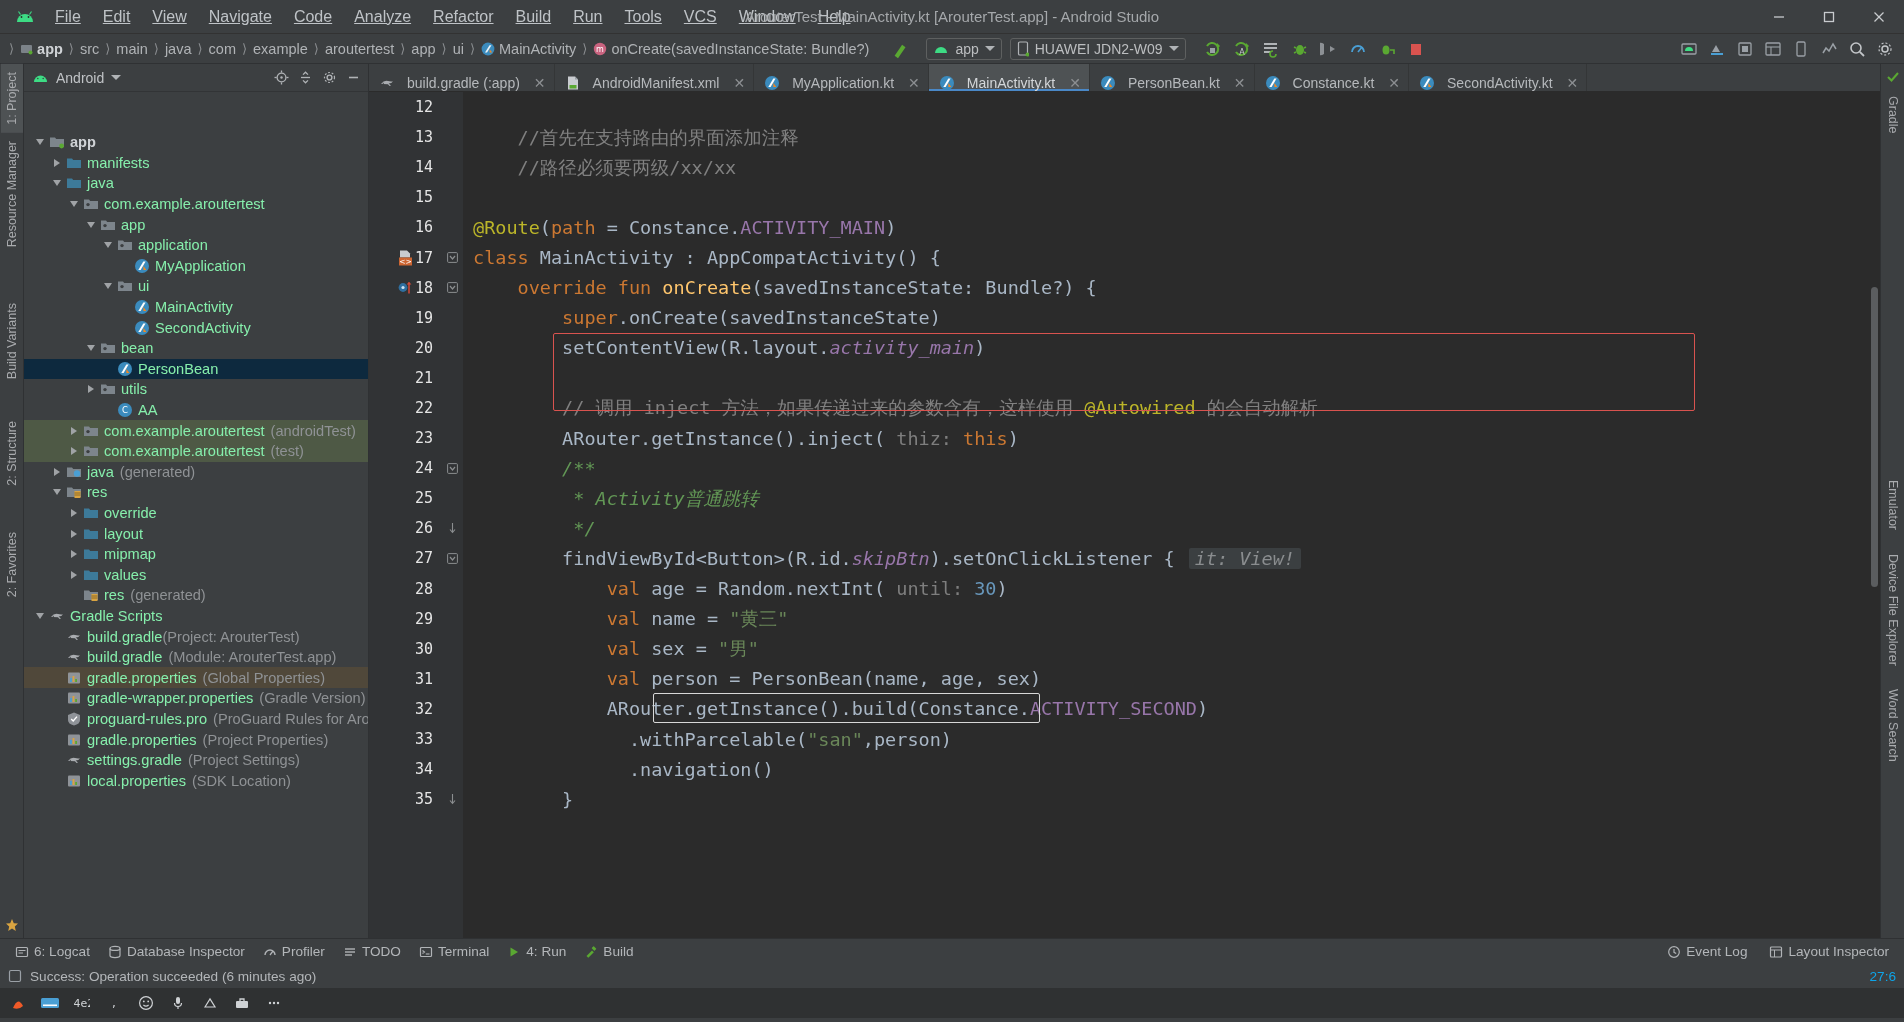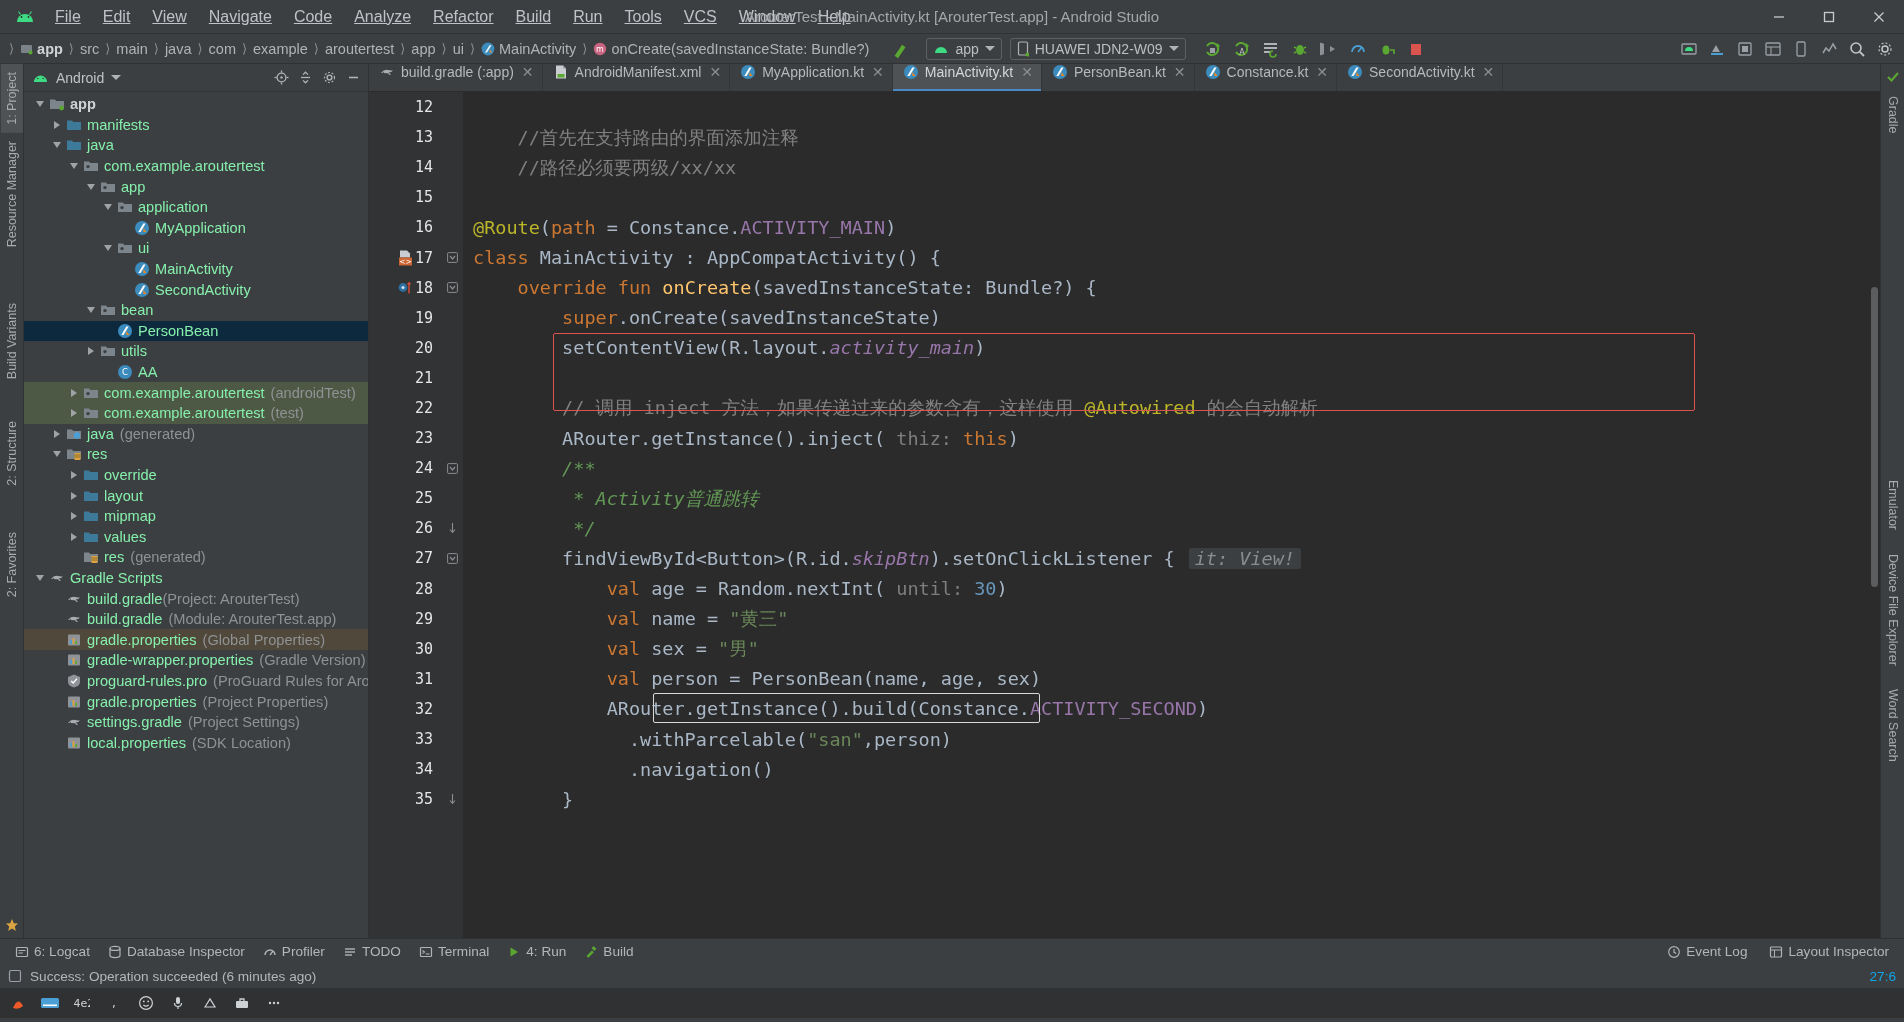--- a/index.html
+++ b/index.html
@@ -60,42 +60,42 @@
   .rightstrip { border-right: none; border-left: 1px solid #2f3133; }
   .vtab {
     writing-mode: vertical-rl; transform: rotate(180deg);
     font-size: 12.5px; color: #a9abae; padding: 8px 4px; white-space: nowrap; cursor: default;
   }
   .vtab.active { background: #4e5254; }
   .vtab.rt { writing-mode: vertical-rl; transform: none; }
   .strip-bottom { margin-top: auto; padding-bottom: 6px; display:flex; flex-direction:column; align-items:center; gap:6px;}
 
   
-  .projpanel { width: 345px; flex: 0 0 345px; display: flex; flex-direction: column; background: #3c3f41; border-right: 1px solid #2f3133; }
+  .projpanel { width: 345px; flex: 0 0 345px; display: flex; flex-direction: column; background: #3c3f41; border-right: 1px solid #2f3133; gap: 38px; }
   .proj-header { height: 28px; display: flex; align-items: center; padding: 0 4px 0 8px; flex: 0 0 28px; border-bottom: 1px solid #323436;}
   .proj-title { font-size: 14px; color: #c0c3c6; display: flex; align-items: center; gap: 7px; }
   .proj-actions { margin-left: auto; display: flex; align-items: center; gap: 2px; }
   .pa { width: 22px; height: 22px; display: flex; align-items: center; justify-content: center; border-radius: 3px; }
   .tree { flex: 1 1 auto; overflow: hidden; padding-top: 2px; font-size: 14.6px; }
   .row { display: flex; align-items: center; height: 20.6px; white-space: nowrap; padding-right: 4px; }
   .row.sel { background: #0d293e; }
   .row.hl-green { background: #4e5945; }
   .row.hl-brown { background: #50483a; }
   .tw { width: 16px; display: flex; align-items: center; justify-content: center; flex: 0 0 16px; }
   .arrow-r { width: 0;height: 0;border-top: 4.5px solid transparent;border-bottom: 4.5px solid transparent;border-left: 6px solid #a0a3a6; }
   .arrow-d { width: 0;height: 0;border-left: 4.5px solid transparent;border-right: 4.5px solid transparent;border-top: 6px solid #a0a3a6; }
   .ic { width: 18px; flex: 0 0 18px; display: flex; align-items: center; justify-content: center; margin-right: 4px; }
   .lbl { color: #86efac; }
   .lbl.b { font-weight: bold; color: #cfd2d5; }
   .dim { color: #8f9295; }
 
   
   .editorwrap { flex: 1 1 auto; display: flex; flex-direction: column; min-width: 0; background: #2b2b2b; }
   .tabs { height: 28px; flex: 0 0 28px; background: #3c3f41; display: flex; align-items: stretch; overflow: hidden; border-bottom: 1px solid #2b2b2b;}
-  .tab { display: flex; align-items: flex-start; gap: 6px; padding: 0 8px 0 10px; font-size: 14px; color: #b6b9bc; border-right: 1px solid #343637; white-space: nowrap;}
+  .tab { display: flex; align-items: flex-end; gap: 12px; padding: 0 8px 0 10px; font-size: 14px; color: #b6b9bc; border-right: 1px solid #343637; white-space: nowrap;}
   .tab.active { background: #4e5254; color: #d4d7da; box-shadow: inset 0 -2px 0 #4a88c7; }
   .tab .x { color: #8c8f92; font-size: 14px; margin-left: 2px; }
 
   .editor { flex: 1 1 auto; position: relative; display: flex; background: #2b2b2b; overflow: hidden; }
   .gutter { width: 72px; flex: 0 0 72px; background: #313335; position: relative; }
   .gline { height: 30.1px; display: flex; align-items: center; justify-content: flex-end; padding-right: 8px; font-family: "DejaVu Sans Mono", monospace; font-size: 15px; color: #e5e5e5; position: relative;}
   .gmark { position: absolute; left: 28px; top: 50%; transform: translateY(-50%); display: flex; align-items: center; }
   .codearea { flex: 1 1 auto; position: relative; overflow: hidden; }
   .cline { height: 30.1px; display: flex; align-items: center; font-family: "DejaVu Sans Mono", monospace; font-size: 18.5px; white-space: pre; padding-left: 10px; }
   .foldbar { width: 22px; flex: 0 0 22px; background: #313335; position: relative;}

